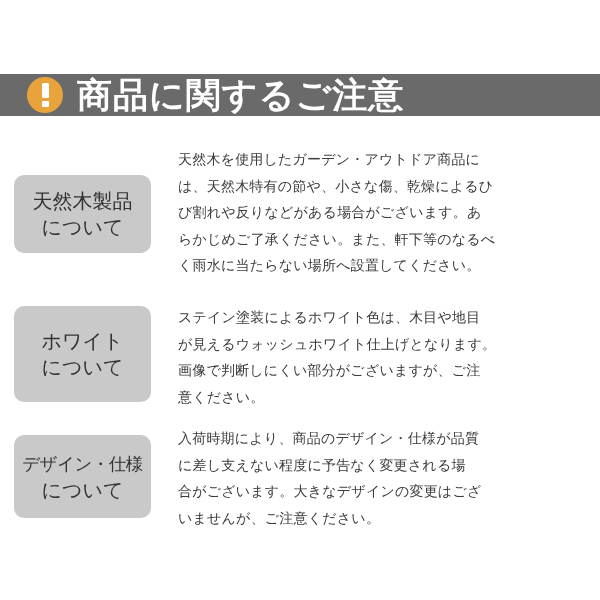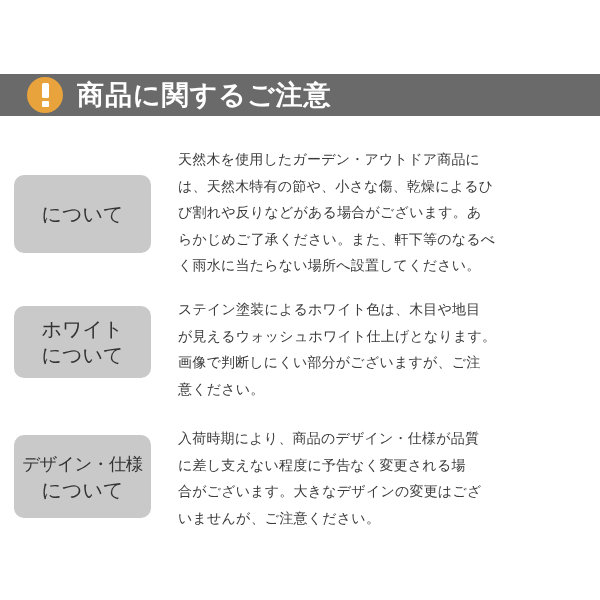--- a/index.html
+++ b/index.html
@@ -43,21 +43,21 @@
     flex-direction: column;
     align-items: center;
     justify-content: center;
     gap: 3px;
     flex: 0 0 auto;
   }
   .excl-bar { width: 7px; height: 15px; background: #fff; border-radius: 1.5px; }
   .excl-dot { width: 7px; height: 6px;  background: #fff; border-radius: 1px; }
   .header-title {
     margin: 0 0 0 14px;
-    font-size: 27px;
+    font-size: 35px;
     font-weight: 700;
     letter-spacing: 1px;
     color: var(--header-text);
     white-space: nowrap;
   }
 
   
   .label-box {
     position: absolute;
     left: 14px;
@@ -68,55 +68,56 @@
     flex-direction: column;
     align-items: center;
     justify-content: center;
     color: var(--label-text);
     font-size: 20px;
     font-weight: 500;
     line-height: 26px;
     text-align: center;
   }
   .box-1 { top: 175px; height: 78px; }
-  .box-2 { top: 306px; height: 72px; }
+  .box-2 { top: 306px; height: 96px; }
   .box-3 { top: 435px; height: 83px; text-align: center; }
   .label-line-small { font-size: 17.5px; letter-spacing: -0.5px; }
 
   
   .body-text {
     position: absolute;
     left: 178px;
     width: 414px;
     margin: 0;
     font-size: 14px;
     line-height: 26.5px;
     letter-spacing: 0.2px;
     color: var(--body-text);
     white-space: pre-line;
   }
   .body-1 { top: 146px; }
-  .body-2 { top: 296px; }
+  .body-2 { top: 304px; }
   .body-3 { top: 425px; }
 </style>
 </head>
 <body>
 
 <div class="page">
 
   <div class="header-bar">
     <div class="alert-icon">
       <span class="excl-bar"></span>
       <span class="excl-dot"></span>
     </div>
     <h1 class="header-title">商品に関するご注意</h1>
   </div>
 
   <section>
     <div class="label-box box-1">
+      <span>天然木製品</span>
       <span>について</span>
     </div>
     <p class="body-text body-1">天然木を使用したガーデン・アウトドア商品に
 は、天然木特有の節や、小さな傷、乾燥によるひ
 び割れや反りなどがある場合がございます。あ
 らかじめご了承ください。また、軒下等のなるべ
 く雨水に当たらない場所へ設置してください。</p>
   </section>
 
   <section>

